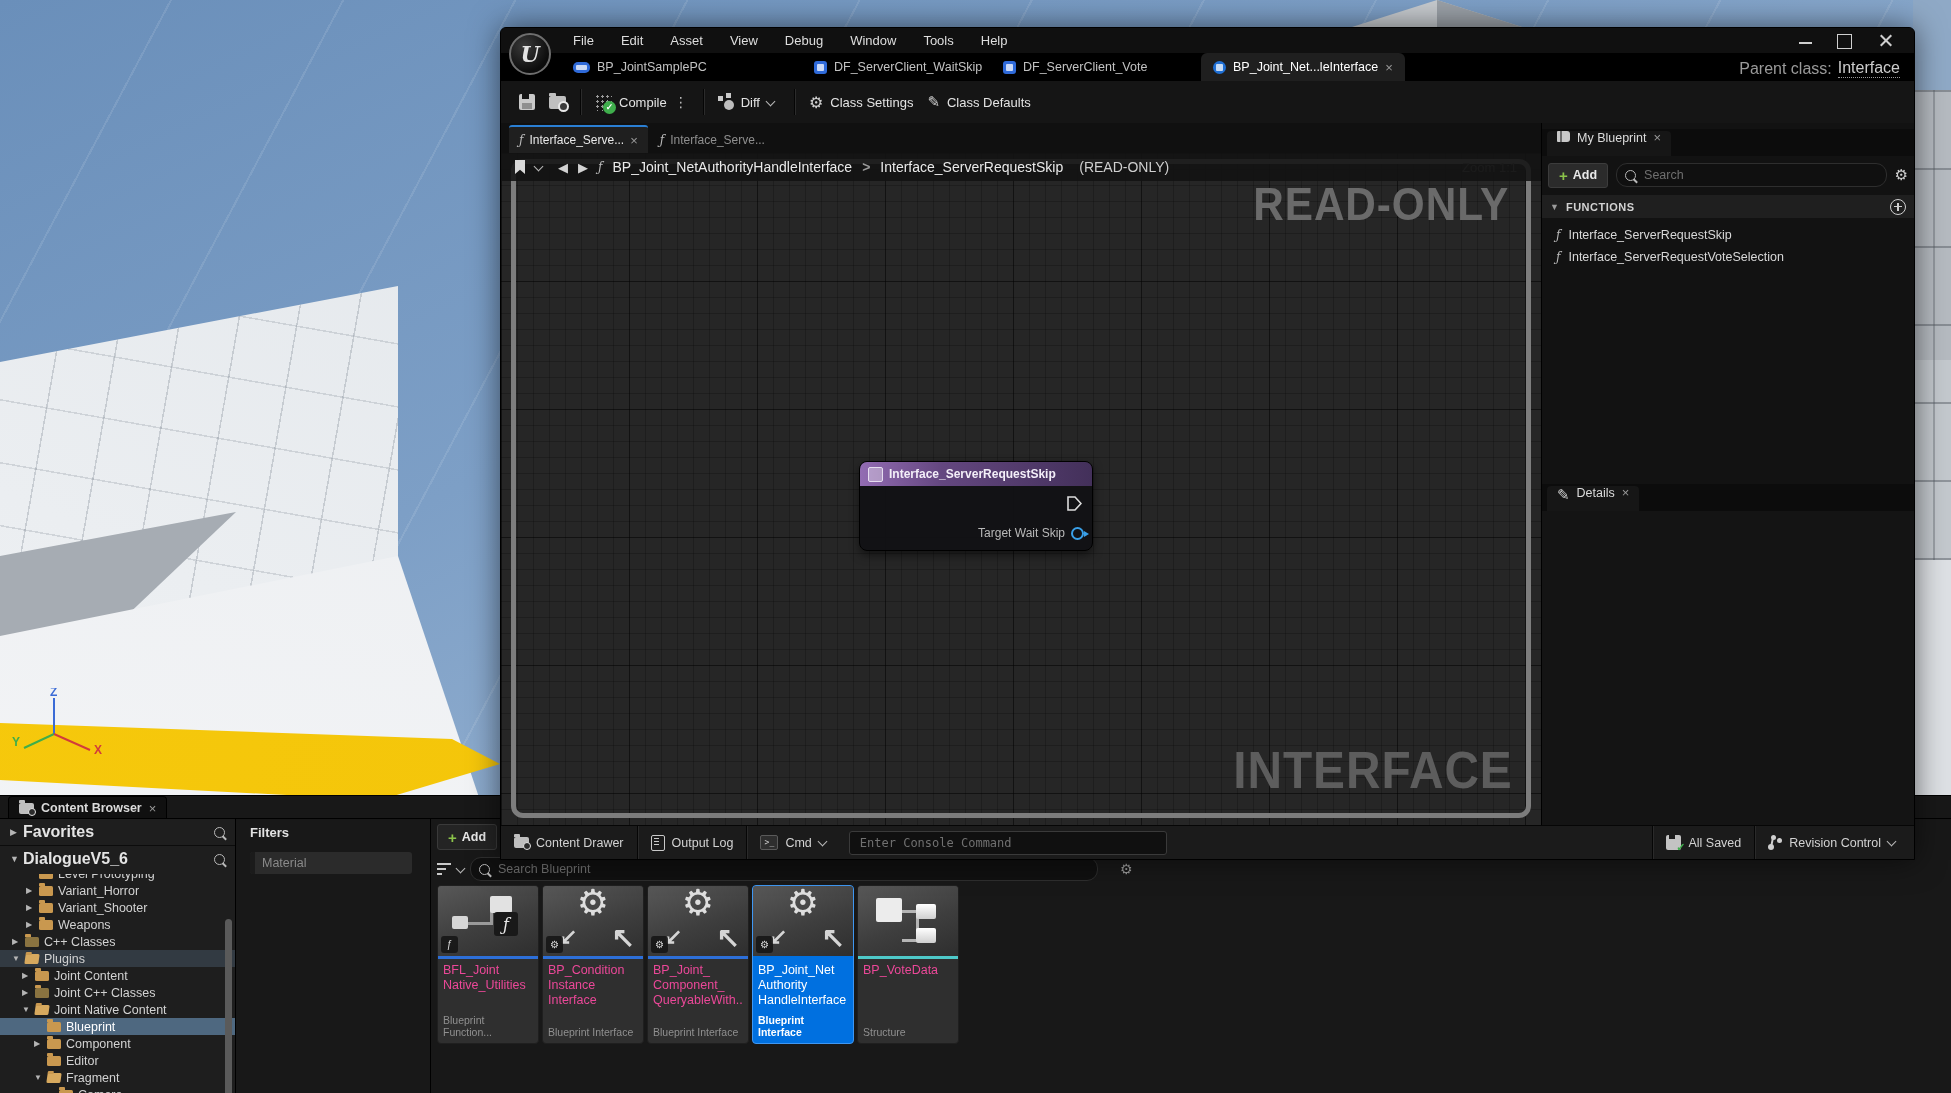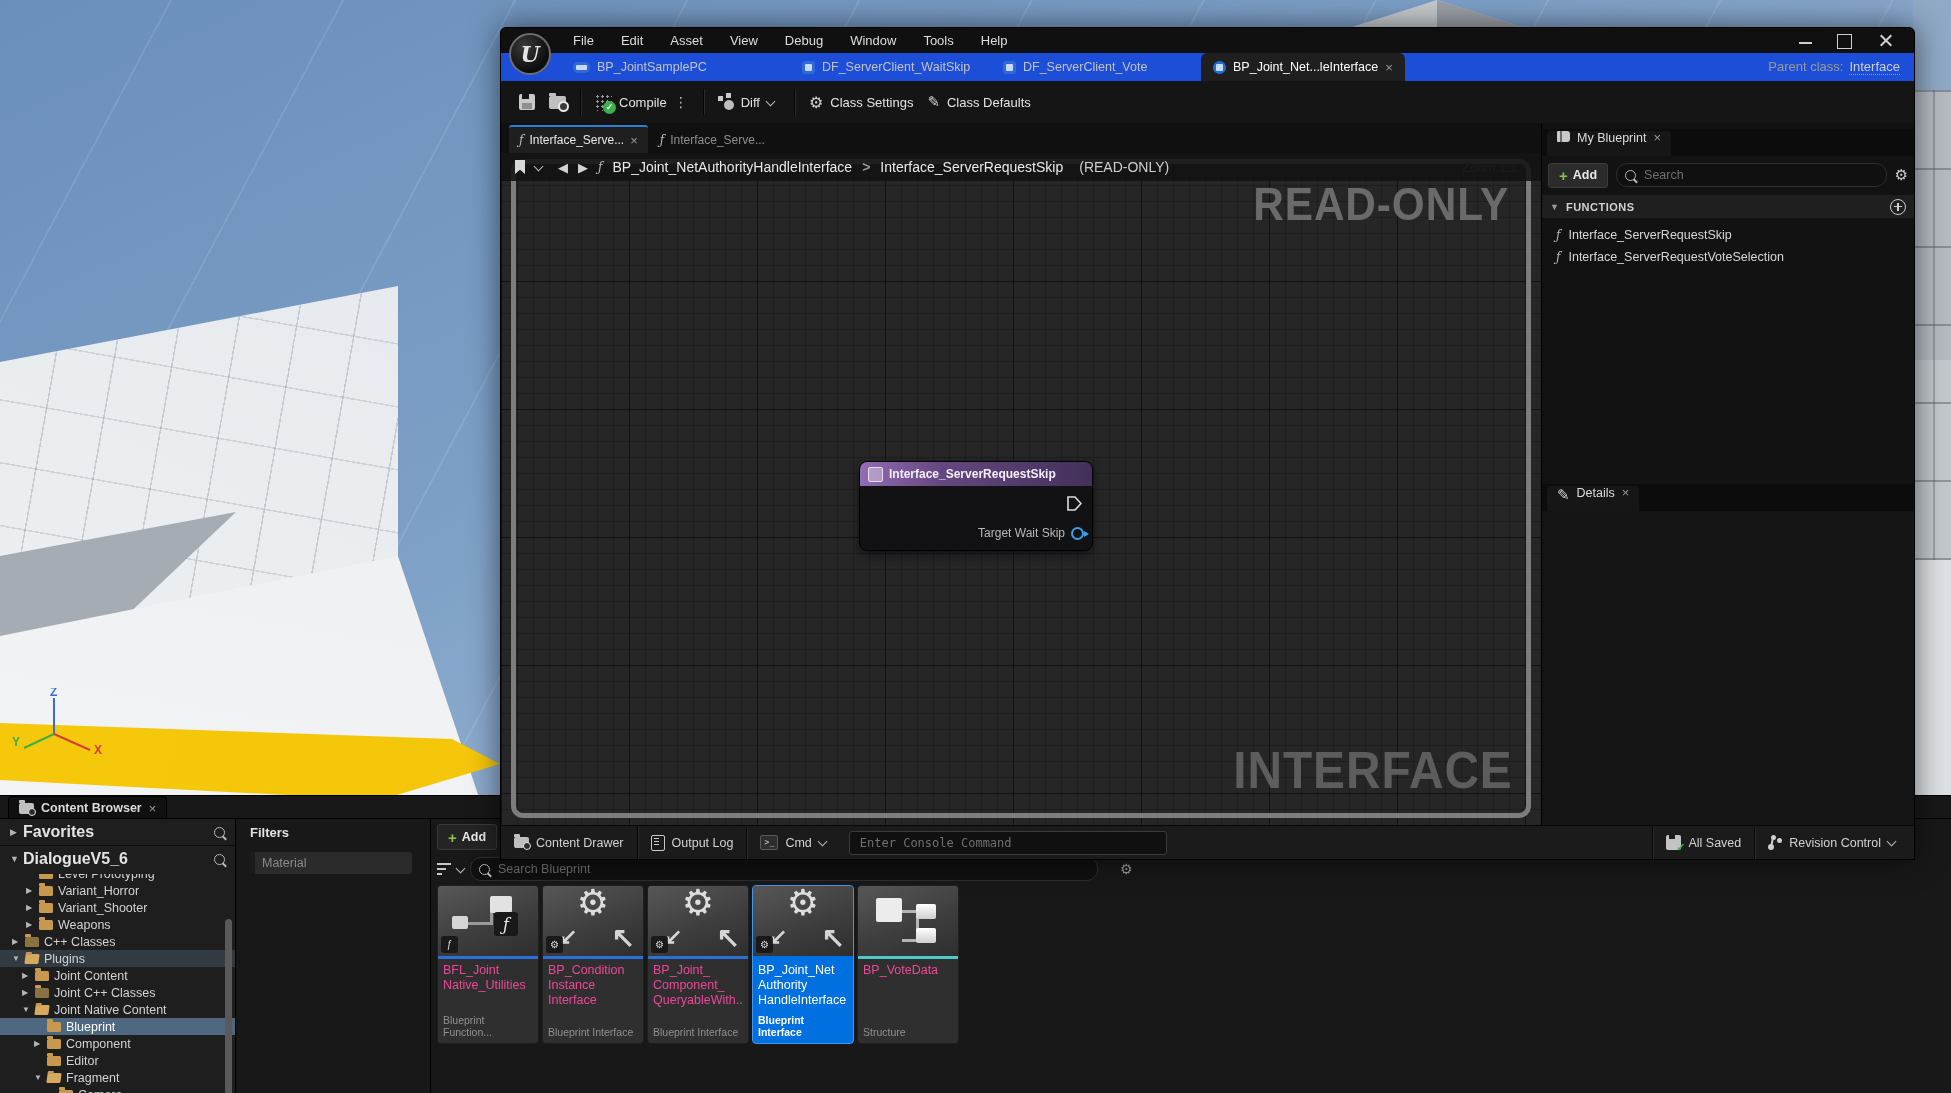--- a/index.html
+++ b/index.html
@@ -120,28 +120,28 @@
     display:flex;align-items:center;justify-content:center;
     font-family:"DejaVu Serif",serif;font-style:italic;font-weight:bold;font-size:22px;color:#e4e4e4;}
   #menus{position:absolute;left:72px;top:0;height:25px;display:flex;align-items:center;gap:27px;font-size:13px;color:#dedede;}
   .wbtn{position:absolute;top:6px;width:13px;height:13px;}
   .wbtn.minb{right:102px;border-bottom:2px solid #cfcfcf;height:8px;}
   .wbtn.maxb{right:62px;border:1.6px solid #cfcfcf;}
   .wbtn.clsb{right:22px;}
   .wbtn.clsb::before,.wbtn.clsb::after{content:"";position:absolute;left:6px;top:-1px;width:2px;height:15px;background:#cfcfcf;}
   .wbtn.clsb::before{transform:rotate(45deg);} .wbtn.clsb::after{transform:rotate(-45deg);}
   
-  #tabrow{position:absolute;left:0;top:25px;right:0;height:28px;background:#1d4ed8;}
+  #tabrow{position:absolute;left:0;top:25px;right:0;height:28px;background:#000000;}
   .atab{position:absolute;top:0;height:28px;display:flex;align-items:center;gap:7px;padding:0 12px;font-size:12.5px;color:#c2c2c2;}
   .atab.active{background:#1f1f1f;border-radius:6px 6px 0 0;color:#fff;}
   .ticon{width:13px;height:13px;border-radius:3px;background:#2f6ad9;position:relative;flex:none;}
   .ticon.pad{width:17px;height:11px;border-radius:5px;}
   .ticon::after{content:"";position:absolute;left:3px;top:3px;right:3px;bottom:3px;background:rgba(255,255,255,.75);border-radius:1px;}
   .ticon.person{background:#1f6fd4;border-radius:50%;}
-  #parentclass{position:absolute;right:14px;top:31px;font-size:13px;color:#9a9a9a;display:flex;gap:6px;}
+  #parentclass{position:absolute;right:14px;top:31px;font-size:16px;color:#9a9a9a;display:flex;gap:6px;align-items:flex-end;}
   #parentclass .val{color:#cdcdcd;border-bottom:1px dotted #9a9a9a;}
   
   #toolbar{position:absolute;left:0;top:53px;right:0;height:42px;background:#151515;border-bottom:1px solid #050505;
     display:flex;align-items:center;gap:14px;padding-left:18px;font-size:13px;color:#e3e3e3;}
   .tsep{width:1px;height:26px;background:#050505;box-shadow:1px 0 0 #2b2b2b;}
   .tbgroup{display:flex;align-items:center;gap:7px;}
   .floppy{width:16px;height:16px;background:#c9c9c9;border-radius:2px;position:relative;}
   .floppy::before{content:"";position:absolute;left:3px;top:0;width:7px;height:5px;background:#151515;}
   .floppy::after{content:"";position:absolute;left:3px;bottom:1px;width:10px;height:6px;background:#8f8f8f;}
   .foldsrch{width:17px;height:13px;background:#bfbfbf;border-radius:2px;position:relative;}
@@ -475,21 +475,21 @@
       <span class="wbtn minb"></span>
       <span class="wbtn maxb"></span>
       <span class="wbtn clsb"></span>
     </div>
 
     <div id="tabrow">
       <div class="atab" style="left:60px;">
         <span class="ticon pad"></span>
         <span>BP_JointSamplePC</span>
       </div>
-      <div class="atab" style="left:289px;">
+      <div class="atab" style="left:301px;">
         <span class="ticon"></span>
         <span>DF_ServerClient_WaitSkip</span>
       </div>
       <div class="atab" style="left:490px;">
         <span class="ticon"></span>
         <span>DF_ServerClient_Vote</span>
       </div>
       <div class="atab active" style="left:700px;">
         <span class="ticon person"></span>
         <span>BP_Joint_Net...leInterface</span>

